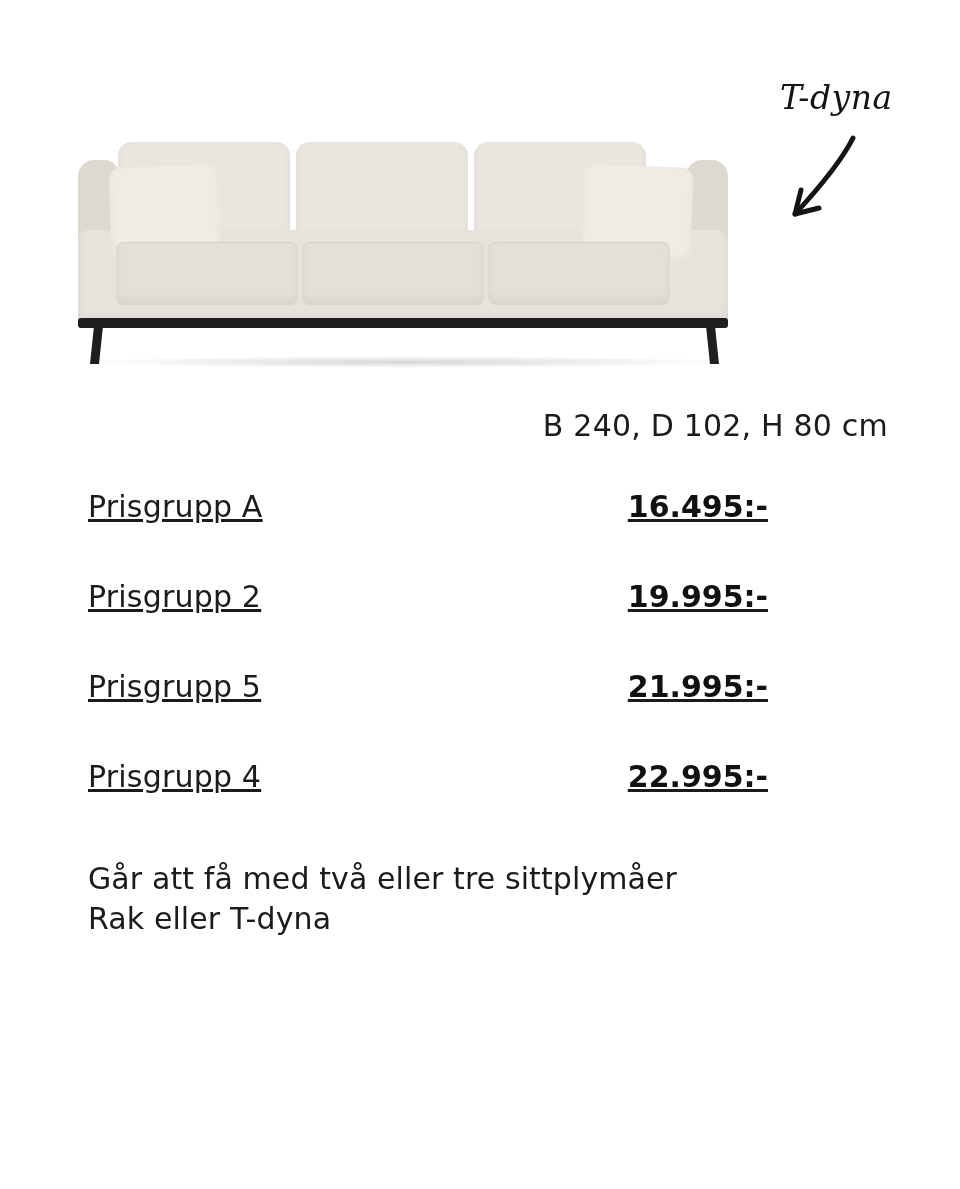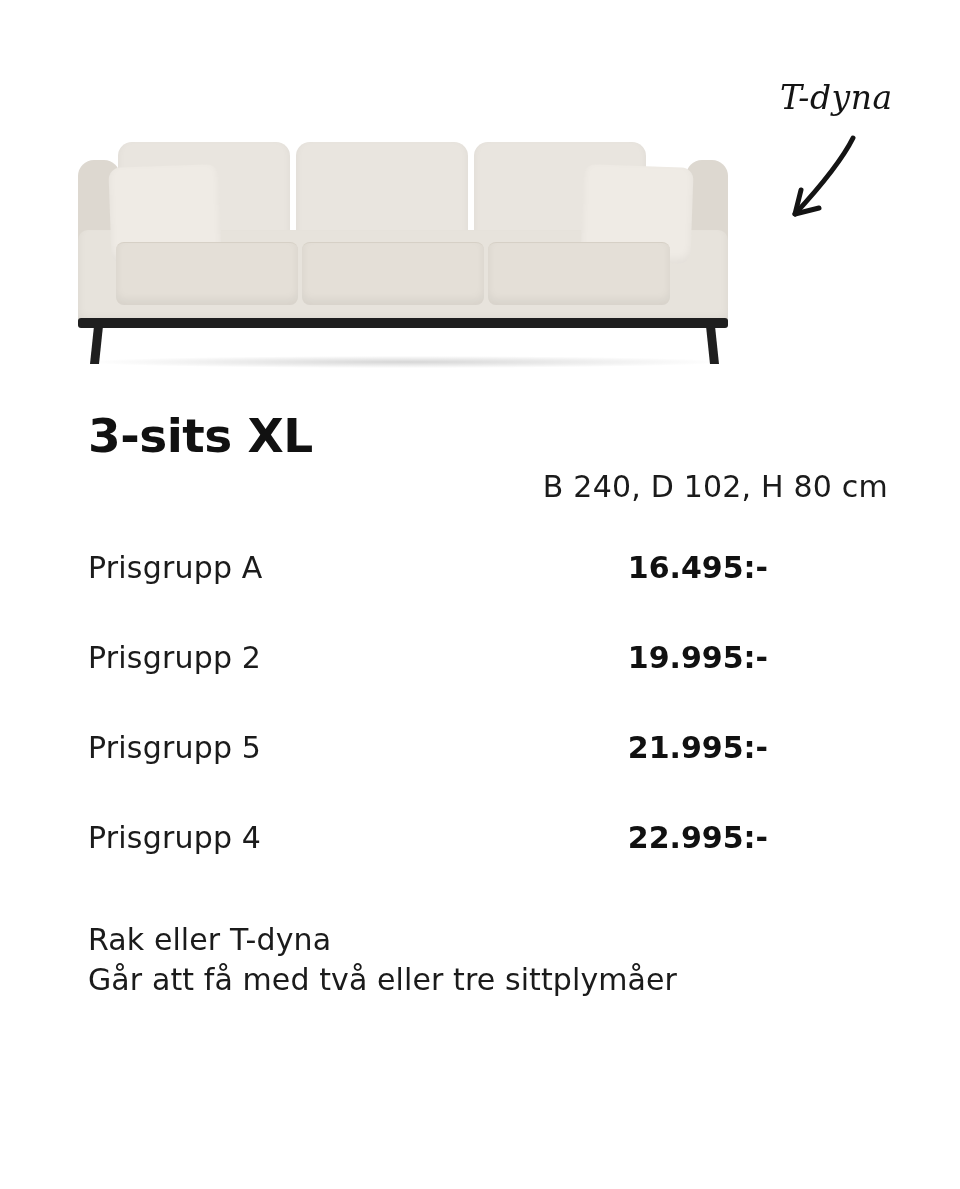--- a/index.html
+++ b/index.html
@@ -164,21 +164,21 @@
     margin: 0 0 18px 0;
     color: #1b1b1b;
     letter-spacing: 0.2px;
     text-align: right;
   }
 
   .price-table {
     width: 680px;
     border-collapse: collapse;
   }
-  .price-table tr { height: 90px; }
+  .price-table tr { height: 90px; text-decoration: underline; }
   .price-table td {
     padding: 0;
     vertical-align: middle;
   }
   .pg-label {
     font-size: 30px;
     color: #1b1b1b;
     letter-spacing: 0.2px;
     width: 520px;
   }
@@ -227,21 +227,20 @@
   <div class="annotation-text">T-dyna</div>
   <div class="annotation-arrow">
     <svg width="130" height="130" viewBox="0 0 130 130">
       <path d="M108 18 C 96 42, 74 68, 50 94" stroke="#141414" stroke-width="5" fill="none" stroke-linecap="round"></path>
       <path d="M50 94 L 74 88 M50 94 L 56 70" stroke="#141414" stroke-width="5" fill="none" stroke-linecap="round"></path>
     </svg>
   </div>
 </div>
 
 <div class="content">
-  <h1 class="title">3-sits XL</h1>
   <div class="dimensions">B 240, D 102, H 80 cm</div>
 
   <table class="price-table">
     <tbody>
       <tr>
         <td class="pg-label">Prisgrupp A</td>
         <td class="pg-price">16.495:-</td>
       </tr>
       <tr>
         <td class="pg-label">Prisgrupp 2</td>
@@ -252,16 +251,16 @@
         <td class="pg-price">21.995:-</td>
       </tr>
       <tr>
         <td class="pg-label">Prisgrupp 4</td>
         <td class="pg-price">22.995:-</td>
       </tr>
     </tbody>
   </table>
 
   <div class="footnotes">
+    <div class="footnote">Går att få med två eller tre sittplymåer</div>
     <div class="footnote">Rak eller T-dyna</div>
-    <div class="footnote">Går att få med två eller tre sittplymåer</div>
   </div>
 </div>
 
 </body></html>

